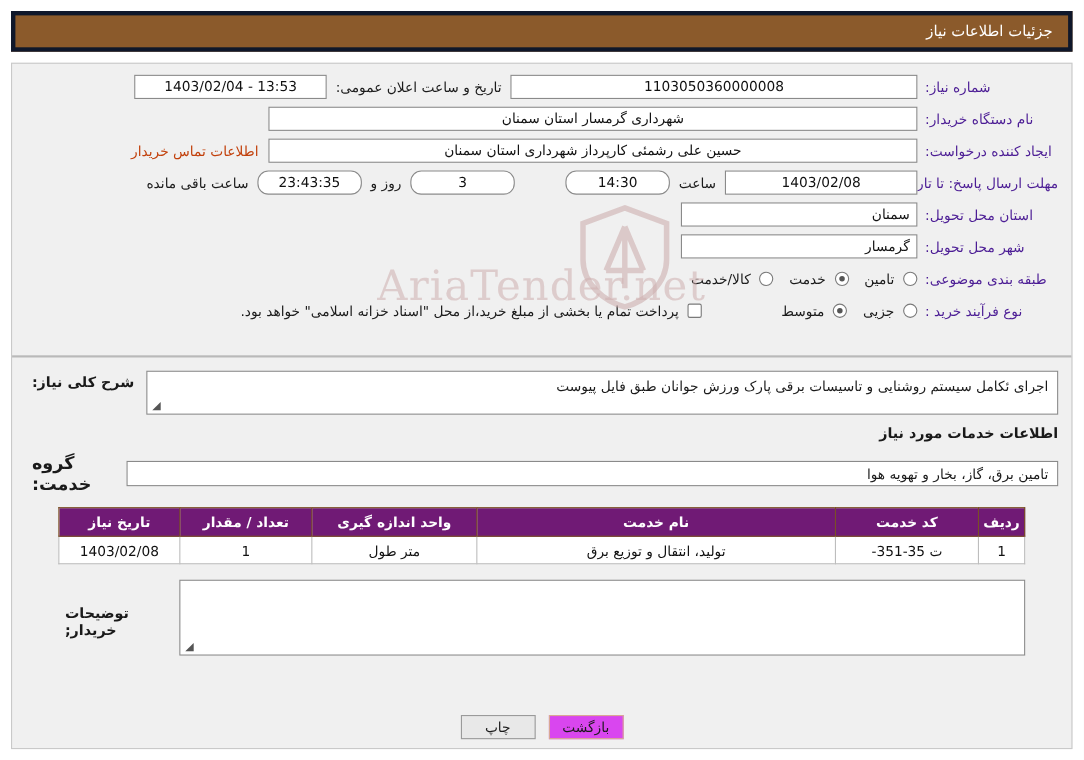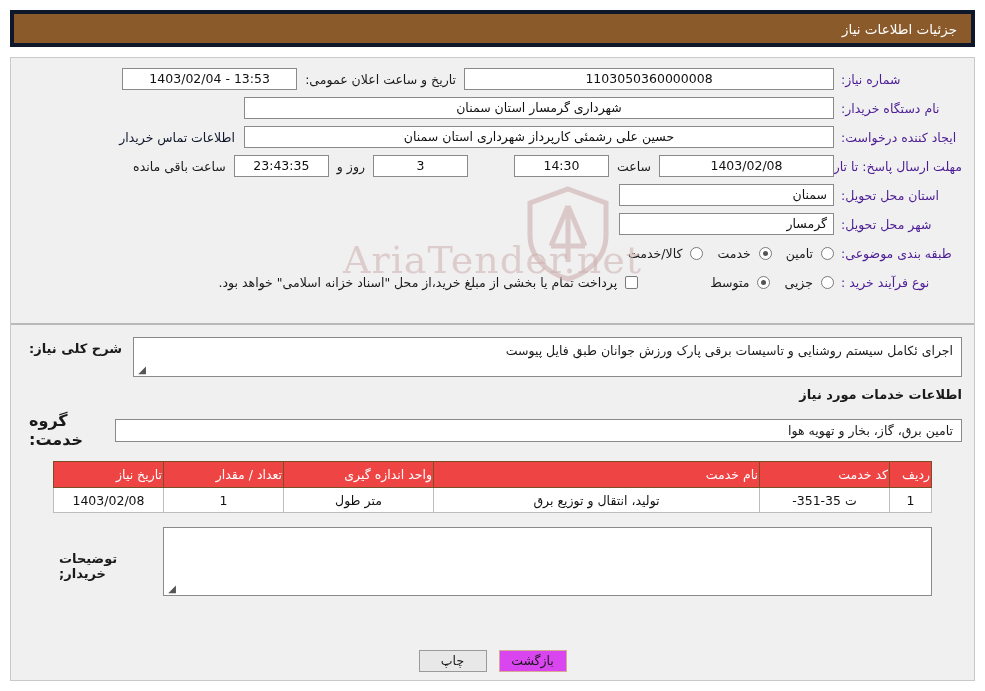--- a/index.html
+++ b/index.html
@@ -72,26 +72,26 @@
     padding: 0 6px;
     font-size: 12.5px;
     color: #111;
     text-align: center;
     overflow: hidden;
     white-space: nowrap;
   }
   .inp.right { text-align: right; }
   .inp-num { width: 370px; }
   .inp-wide { width: 590px; }
-  .inp-sm { width: 95px; }
+  .inp-sm { width: 95px; border-radius: 10px; }
   .inp-mid { width: 175px; }
   .inp-date { width: 175px; }
   .inp-prov { width: 215px; }
   .link {
-    color: #0f172a;
+    color: #c2410c;
     font-size: 12.5px;
     text-decoration: none;
     cursor: pointer;
     padding-right: 9px;
     white-space: nowrap;
   }
   .pair-label {
     font-size: 12.5px;
     padding: 0 8px;
     white-space: nowrap;
@@ -208,26 +208,26 @@
   }
   
   table.grid {
     width: calc(100% - 60px);
     margin: 0 30px 0 30px;
     border-collapse: collapse;
     background: #ffffff;
     font-size: 12.5px;
   }
   table.grid th {
-    background: #ef4444;
+    background: #701a75;
     color: #ffffff;
-    font-weight: normal;
+    font-weight: bold;
     border: 1px solid #7a4f26;
     height: 26px;
-    text-align: right;
+    text-align: center;
     font-size: 12.5px;
   }
   table.grid td {
     border: 1px solid #bdbdbd;
     height: 25px;
     text-align: center;
     color: #111;
   }
   
   .notes-row {

